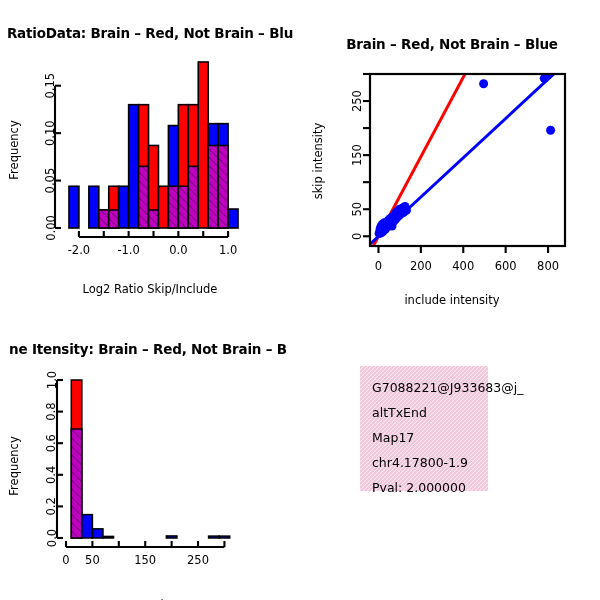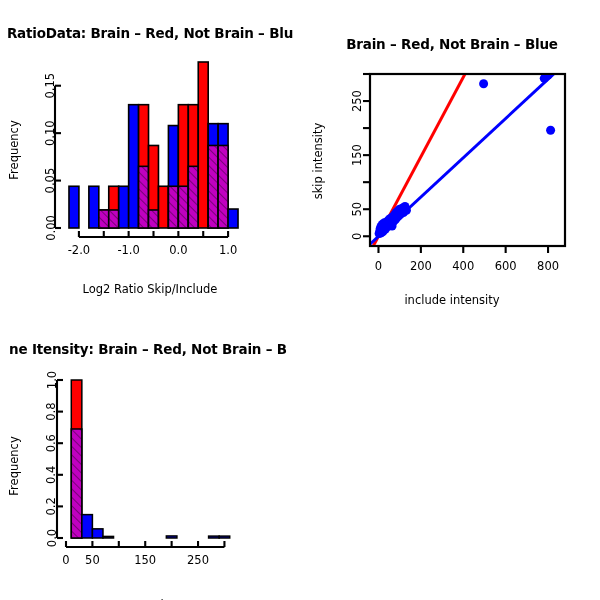--- a/index.html
+++ b/index.html
@@ -210,14 +210,32 @@
           <path class="axisline" d="M171.625,231 L171.625,225"></path>
           <path class="axisline" d="M198.03125,231 L198.03125,225"></path>
           <text x="198.03125" y="248" text-anchor="middle" class="ticklab">250</text>
           <path class="axisline" d="M224.4375,231 L224.4375,225"></path>
         </g>
       <text class="axlab" x="150" y="293" text-anchor="middle">Intensity</text>
       <text class="axlab" x="18" y="150" text-anchor="middle" transform="rotate(-90 18 150)">Frequency</text>
     </svg>
   </div>
 
+  <div class="panel" id="panel-bottomright">
+    <svg width="300" height="300" viewBox="0 0 300 300">
+      <defs>
+        <pattern id="pinkhatch" width="4" height="4" patternUnits="userSpaceOnUse">
+          <rect width="4" height="4" fill="#ffffff"></rect>
+          <path d="M0,4 L4,0 M-1,1 L1,-1 M3,5 L5,3" stroke="#f3c4da" stroke-width="2.2"></path>
+        </pattern>
+      </defs>
+      <rect id="info-bg" x="60" y="66" width="128" height="125" fill="url(#pinkhatch)" stroke="none"></rect>
+      <g id="info-lines">
+          <text x="72" y="92" fill="#000000" font-size="12.5">G7088221@J933683@j_</text>
+          <text x="72" y="117" fill="#000000" font-size="12.5">altTxEnd</text>
+          <text x="72" y="142" fill="#000000" font-size="12.5">Map17</text>
+          <text x="72" y="167" fill="#000000" font-size="12.5">chr4.17800-1.9</text>
+          <text x="72" y="192" fill="#8b1a1a" font-size="12.5">Pval: 2.000000</text>
+        </g>
+    </svg>
+  </div>
 
 </div>
 
 </body></html>

